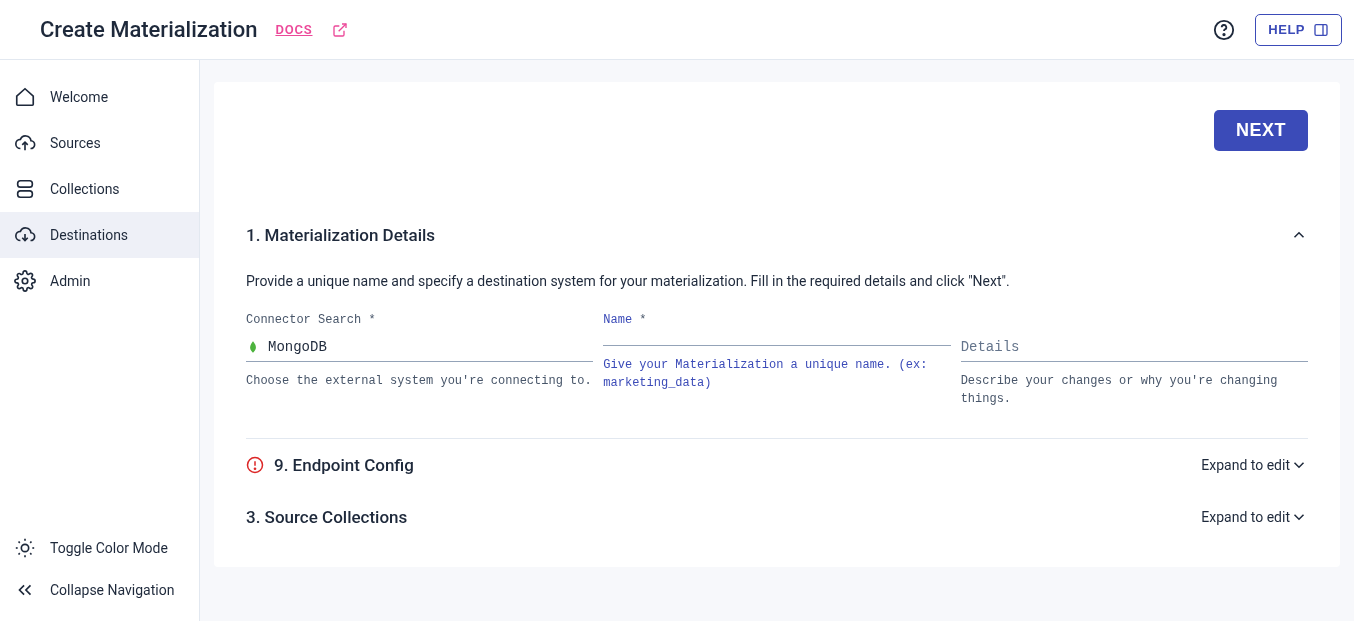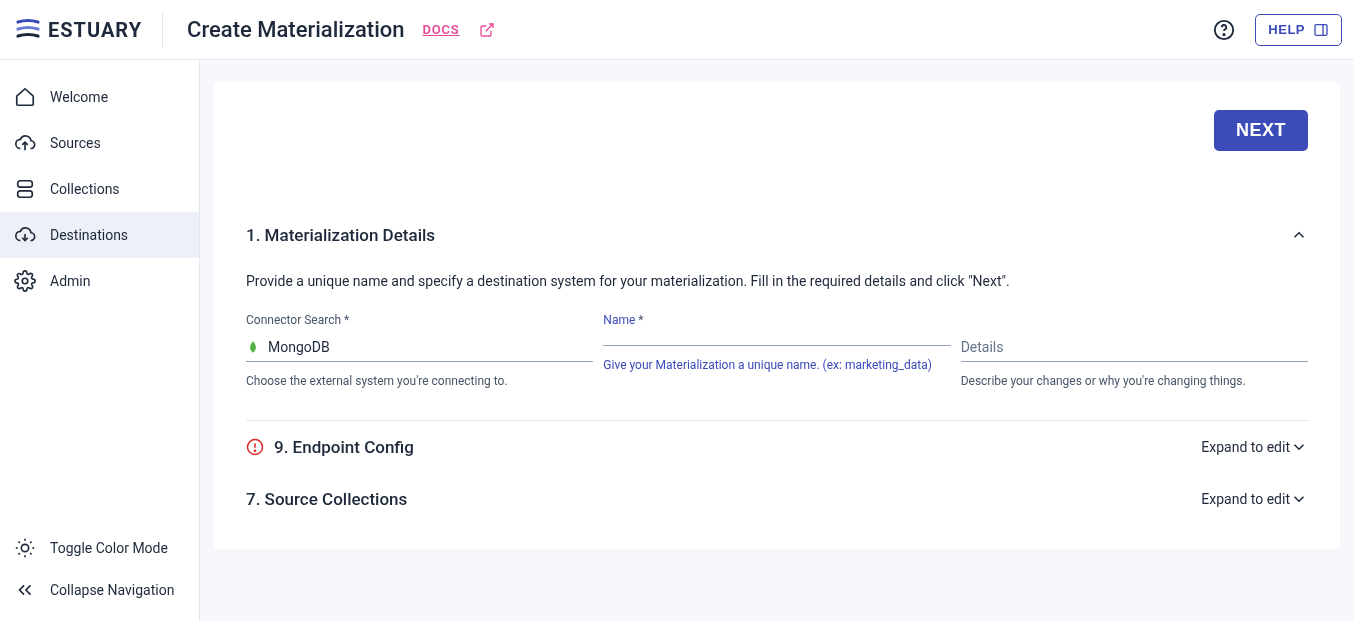--- a/index.html
+++ b/index.html
@@ -177,20 +177,21 @@
       font-size: 14px;
       color: #1e293b;
       margin: 14px 0 24px 0;
     }
 
     
     .form-row {
       display: flex;
       gap: 10px;
       margin-top: 6px;
+      font-family: Liberation Mono, monospace;
     }
     .field {
       flex: 1;
       display: flex;
       flex-direction: column;
     }
     .field-label {
       font-size: 12px;
       color: #475569;
       margin-bottom: 8px;
@@ -251,30 +252,20 @@
     }
     .chevron {
       width: 18px; height: 18px;
       color: #1e293b;
     }
   </style>
 </head>
 <body>
 
 <div class="topbar">
-  <div class="logo">
-    <span class="logo-mark">
-      <svg width="24" height="24" viewBox="0 0 24 24">
-        <path d="M2 6 Q 12 3 22 6" stroke="#3b4bb8" stroke-width="3.2" fill="none" stroke-linecap="round"></path>
-        <path d="M2 13 Q 12 10 22 13" stroke="#6b7fd9" stroke-width="3.2" fill="none" stroke-linecap="round"></path>
-        <path d="M2 20 Q 12 17 22 20" stroke="#1e293b" stroke-width="3.2" fill="none" stroke-linecap="round"></path>
-      </svg>
-    </span>
-    <span class="logo-text">ESTUARY</span>
-  </div>
   <div class="page-title-wrap">
     <div class="page-title">Create Materialization</div>
     <a class="docs-link">
       <span>DOCS</span>
       <svg width="16" height="16" viewBox="0 0 24 24" fill="none" stroke="currentColor" stroke-width="2">
         <path d="M18 13v6a2 2 0 0 1-2 2H5a2 2 0 0 1-2-2V8a2 2 0 0 1 2-2h6"></path>
         <polyline points="15 3 21 3 21 9"></polyline>
         <line x1="10" y1="14" x2="21" y2="3"></line>
       </svg>
     </a>
@@ -416,21 +407,21 @@
         <div class="section-action">
           <span>Expand to edit</span>
           <svg class="chevron" viewBox="0 0 24 24" fill="none" stroke="currentColor" stroke-width="2">
             <polyline points="6 9 12 15 18 9"></polyline>
           </svg>
         </div>
       </div>
 
       <div class="collapsed-section">
         <div class="section-title">
-          <span>7. Source Collections</span>
+          <span>3. Source Collections</span>
         </div>
         <div class="section-action">
           <span>Expand to edit</span>
           <svg class="chevron" viewBox="0 0 24 24" fill="none" stroke="currentColor" stroke-width="2">
             <polyline points="6 9 12 15 18 9"></polyline>
           </svg>
         </div>
       </div>
 
     </div>

